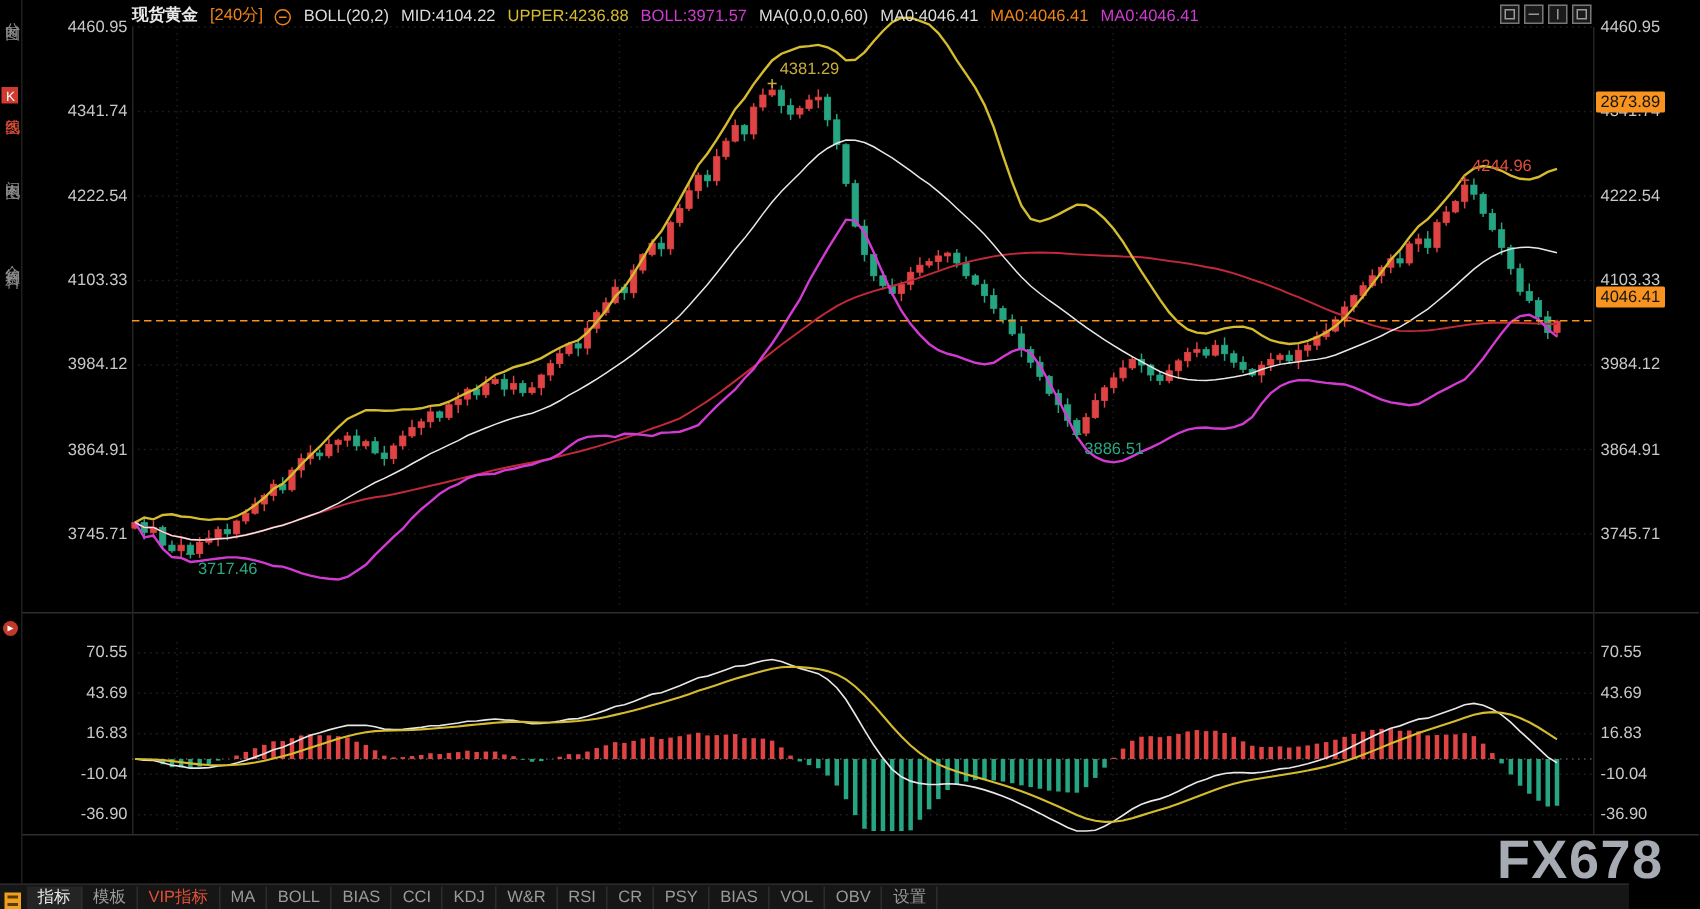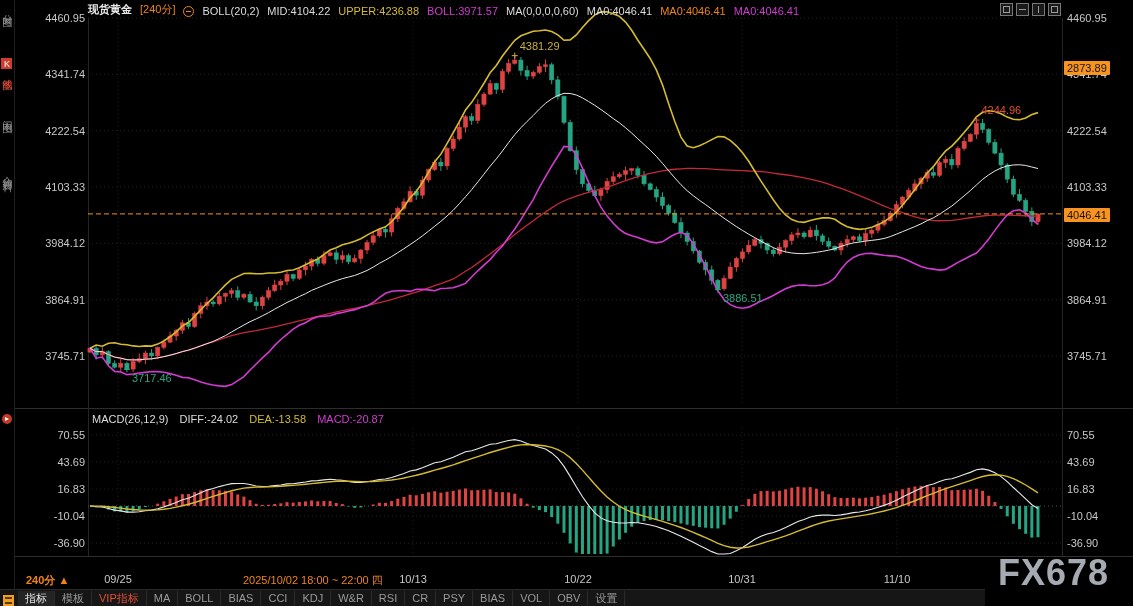--- a/index.html
+++ b/index.html
@@ -47,21 +47,21 @@
   
   .time-row{position:absolute;left:0;top:570px;width:1133px;height:20px;font-size:11px;}
   .time-label{position:absolute;top:3px;width:44px;text-align:center;color:#c8c8c8;}
   .period-ind{position:absolute;left:26px;top:3px;color:#f08418;font-weight:bold;}
   .crosshair-info{position:absolute;left:243px;top:3px;color:#f08418;}
 
   .watermark{position:absolute;right:24px;bottom:12px;font-size:36px;color:#a6abb3;
              letter-spacing:1px;z-index:5;font-weight:700;}
 
   
-  #toolbar{position:absolute;left:0;bottom:0;width:985px;height:16px;background:#161616;
+  #toolbar{position:absolute;left:0;bottom:0;width:1086px;height:16px;background:#161616;
            border-top:1px solid #2a2a2a;display:flex;align-items:flex-end;font-size:11px;z-index:4;}
   .tb-icon{width:11px;height:11px;background:#f0a020;margin:2px 4px 0 3px;position:relative;}
   .tb-icon::after{content:"";position:absolute;inset:2px;border-top:2px solid #5a3c00;border-bottom:2px solid #5a3c00;}
   .tb-item{padding:0 7px;line-height:15px;color:#9a9a9a;border-right:1px solid #2c2c2c;cursor:pointer;white-space:nowrap;}
   .tb-item.sel{color:#e8e8e8;background:#242424;}
   .tb-item.vip{color:#e05039;}
 </style>
 </head>
 <body>
 
@@ -605,35 +605,20 @@
 
   <div class="sidebar">
     <div class="side-item" style="top:6px">分时图</div>
     <div class="side-item active" style="top:58px"><span class="k-badge">K</span><span>线图</span></div>
     <div class="side-item" style="top:112px">闪电图</div>
     <div class="side-item" style="top:168px">合约资料</div>
     <div class="side-circle"></div>
   </div>
 
   <div id="overlay">
-    <div class="macd-header">
-      <span class="t-white">MACD(26,12,9)</span>
-      <span class="t-white">DIFF:-24.02</span>
-      <span class="t-yellow">DEA:-13.58</span>
-      <span class="t-magenta">MACD:-20.87</span>
-    </div>
-    <div class="time-row">
-      <span class="period-ind">240分 ▲</span>
-      <span class="crosshair-info">2025/10/02 18:00 ~ 22:00 四</span>
-    <span class="time-label" style="left: 96px;">09/25</span>
-        <span class="time-label" style="left: 391px;">10/13</span>
-        <span class="time-label" style="left: 556px;">10/22</span>
-        <span class="time-label" style="left: 720px;">10/31</span>
-        <span class="time-label" style="left: 875px;">11/10</span>
-      </div>
     <div class="watermark">FX678</div>
   <div class="axis-label axis-left" style="top: 12px;">4460.95</div>
       <div class="axis-label axis-right" style="top: 12px;">4460.95</div>
       <div class="axis-label axis-left" style="top: 68.3351px;">4341.74</div>
       <div class="axis-label axis-right" style="top: 68.3351px;">4341.74</div>
       <div class="axis-label axis-left" style="top: 124.665px;">4222.54</div>
       <div class="axis-label axis-right" style="top: 124.665px;">4222.54</div>
       <div class="axis-label axis-left" style="top: 181px;">4103.33</div>
       <div class="axis-label axis-right" style="top: 181px;">4103.33</div>
       <div class="axis-label axis-left" style="top: 237.336px;">3984.12</div>
@@ -646,21 +631,21 @@
       <div class="axis-label axis-right" style="top: 429.097px;">70.55</div>
       <div class="axis-label axis-left" style="top: 456.092px;">43.69</div>
       <div class="axis-label axis-right" style="top: 456.092px;">43.69</div>
       <div class="axis-label axis-left" style="top: 483.086px;">16.83</div>
       <div class="axis-label axis-right" style="top: 483.086px;">16.83</div>
       <div class="axis-label axis-left" style="top: 510.09px;">-10.04</div>
       <div class="axis-label axis-right" style="top: 510.09px;">-10.04</div>
       <div class="axis-label axis-left" style="top: 537.084px;">-36.90</div>
       <div class="axis-label axis-right" style="top: 537.084px;">-36.90</div>
       <div class="axis-badge" style="top: 61.4279px;">2873.89</div>
-      <div class="axis-badge" style="top: 208px;">4046.41</div>
+      <div class="axis-badge" style="top: 191px;">4046.41</div>
     </div>
 
   <div id="toolbar">
     <span class="tb-icon"></span>
   <span class="tb-item sel">指标</span>
       <span class="tb-item">模板</span>
       <span class="tb-item vip">VIP指标</span>
       <span class="tb-item">MA</span>
       <span class="tb-item">BOLL</span>
       <span class="tb-item">BIAS</span>

